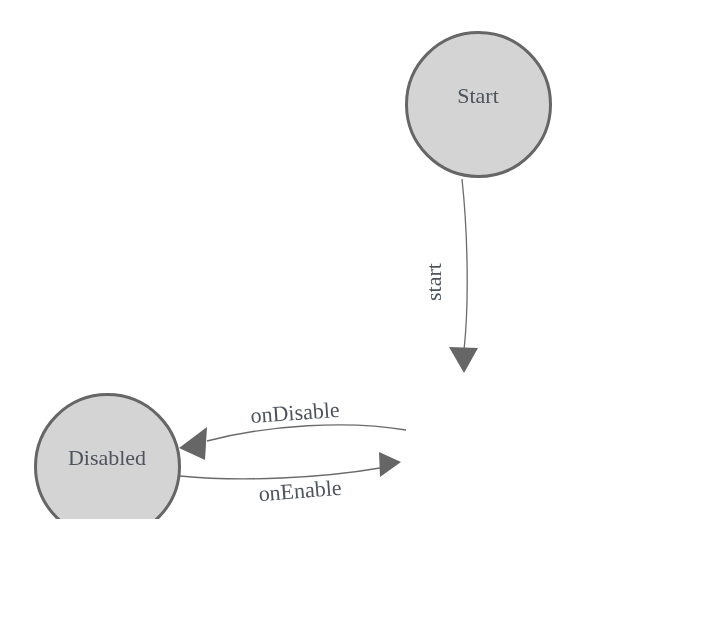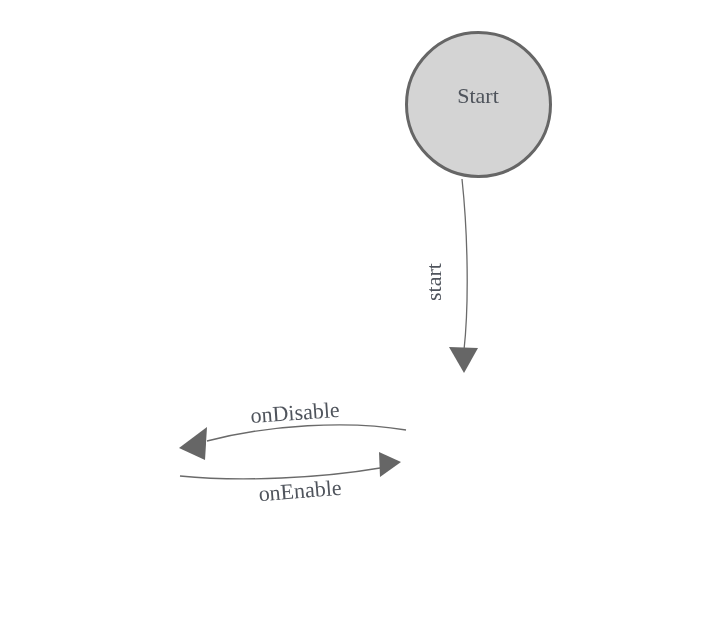--- a/index.html
+++ b/index.html
@@ -90,20 +90,23 @@
 
     <path class="edge-line" d="M 180 476 C 242 482 322 478 380 468"></path>
     <polygon class="arrowhead" points="401,462 379,452 380,477"></polygon>
   </svg>
 
   <div class="node node-start">
     <span class="node-label">Start</span>
   </div>
 
 
+  <div class="node node-disabled">
+    <span class="node-label">Disabled</span>
+  </div>
 
   <div class="edge-label edge-label-start">start</div>
 
   <div class="edge-label edge-label-ondisable">onDisable</div>
 
   <div class="edge-label edge-label-onenable">onEnable</div>
 
 </div>
 
 </body></html>

